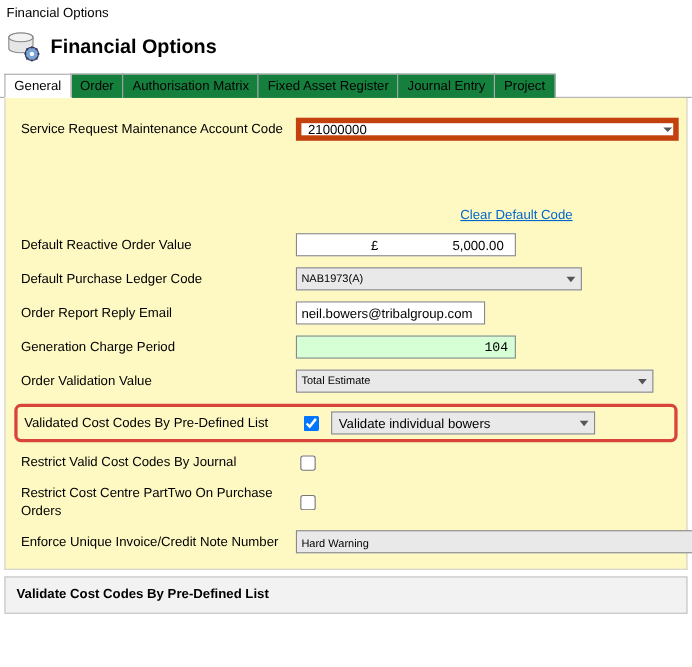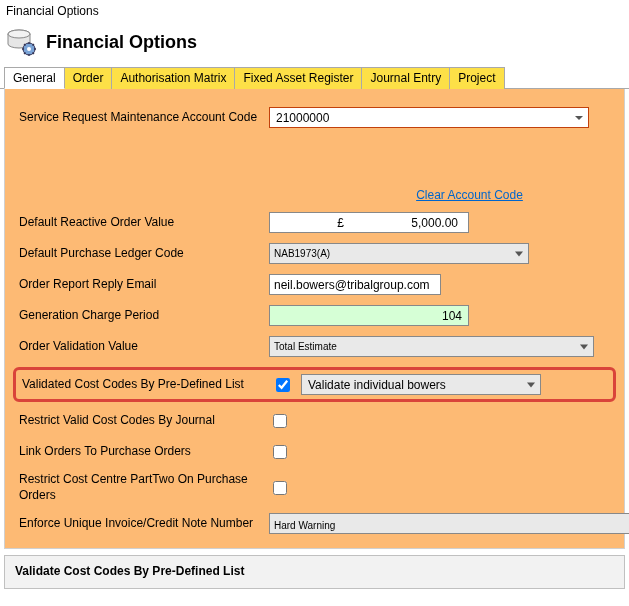--- a/index.html
+++ b/index.html
@@ -35,38 +35,38 @@
     display: flex;
     border-bottom: 1px solid #a9a9a9;
     padding-left: 4px;
     gap: 0;
     margin-top: 2px;
   }
   .tab {
     padding: 3px 8px;
     border: 1px solid #a9a9a9;
     border-bottom: none;
-    background: #fde047;
+    background: #15803d;
     position: relative;
     top: 1px;
     font-size: 12px;
     cursor: pointer;
     margin-right: -1px;
   }
   .tab.active {
     background: #fff;
     border-bottom: 1px solid #fff;
     z-index: 2;
   }
   .panel {
     border: 1px solid #d0d0d0;
     border-top: none;
     margin: 0 4px;
     padding: 18px 14px 10px 14px;
-    background: #fdba74;
+    background: #fef9c3;
   }
   .row {
     display: flex;
     align-items: center;
     margin-bottom: 10px;
     min-height: 21px;
   }
   .label {
     width: 250px;
     flex-shrink: 0;
@@ -106,23 +106,23 @@
     transform: translateY(-50%);
     border-left: 4px solid transparent;
     border-right: 4px solid transparent;
     border-top: 5px solid #555;
     pointer-events: none;
   }
   .dropdown-wide {
     width: 340px;
   }
   .account-code-input {
-    width: 320px;
-    height: 21px;
-    border: 1px solid #c2410c;
+    width: 348px;
+    height: 21px;
+    border: 5px solid #c2410c;
     padding: 2px 20px 2px 6px;
     font-size: 12px;
     position: relative;
   }
   .account-code-wrap {
     position: relative;
     display: inline-block;
   }
   .account-code-wrap::after {
     content: "";
@@ -150,21 +150,21 @@
   .currency-input .sym { flex:1; text-align:center; }
   .currency-input .val { text-align:right; padding-right:4px; }
   .num-green {
     width: 200px;
     text-align: right;
     padding-right: 6px;
     background: #d6ffd6;
     height: 21px;
     border: 1px solid #888;
     font-size: 12px;
-    display:flex; align-items:center; justify-content:flex-end;
+    display:flex; align-items:center; justify-content:flex-end;font-family:Liberation Mono, monospace;
   }
   input.plain {
     width: 172px;
     height: 21px;
     border: 1px solid #888;
     padding: 2px 4px;
     font-size: 12px;
     font-family: inherit;
   }
   .checkbox {
@@ -256,21 +256,21 @@
         <input class="account-code-input" value="21000000" style="">
       </span>
     </div>
   </div>
 
   <div class="spacer"></div>
 
   <div class="clear-row">
     <div class="spacer-label"></div>
     <div class="link-holder">
-      <span class="link">Clear Account Code</span>
+      <span class="link">Clear Default Code</span>
     </div>
   </div>
 
   <div class="row">
     <div class="label">Default Reactive Order Value</div>
     <div class="controls">
       <div class="currency-input">
         <span class="sym">£</span>
         <span class="val">5,000.00</span>
       </div>
@@ -328,26 +328,20 @@
     </div>
   </div>
 
   <div class="row">
     <div class="label">Restrict Valid Cost Codes By Journal</div>
     <div class="controls">
       <input type="checkbox" class="checkbox" style="">
     </div>
   </div>
 
-  <div class="row">
-    <div class="label">Link Orders To Purchase Orders</div>
-    <div class="controls">
-      <input type="checkbox" class="checkbox" style="">
-    </div>
-  </div>
 
   <div class="row">
     <div class="label">Restrict Cost Centre PartTwo On Purchase Orders</div>
     <div class="controls">
       <input type="checkbox" class="checkbox" style="">
     </div>
   </div>
 
   <div class="row" style="margin-bottom:4px;">
     <div class="label">Enforce Unique Invoice/Credit Note Number</div>

